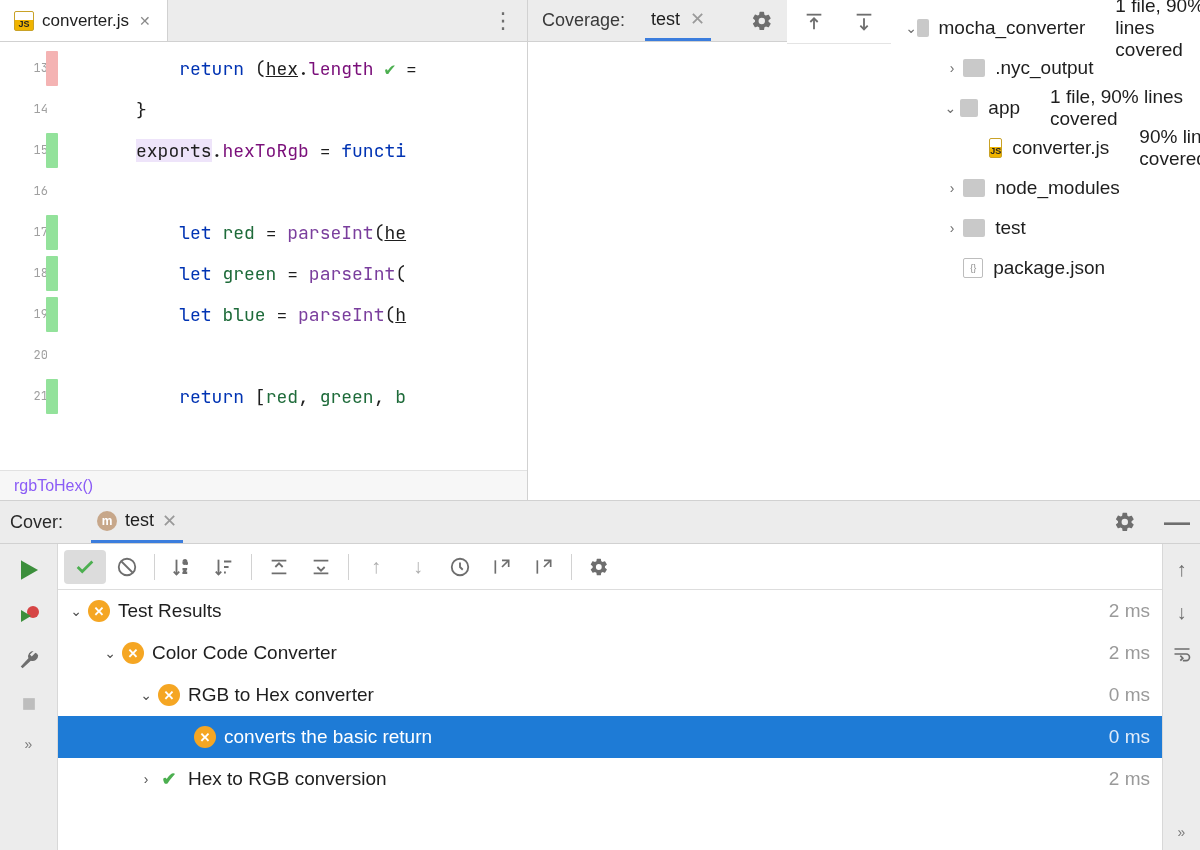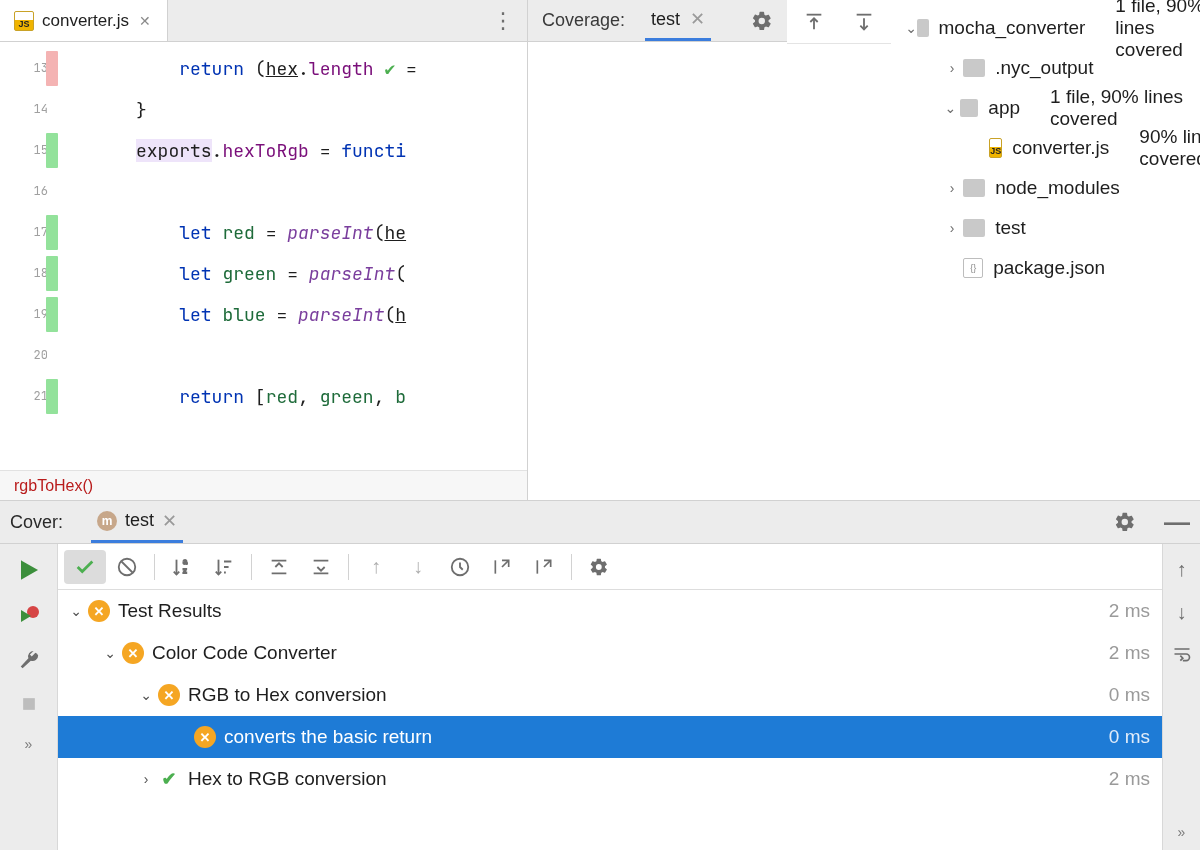--- a/index.html
+++ b/index.html
@@ -29,27 +29,27 @@
   
   .editor-body{flex:1;display:flex;overflow:hidden;font-family:"JetBrains Mono","Menlo","Consolas",monospace;font-size:18px;white-space:pre;position:relative}
   .gutter{width:58px;background:#fff;border-right:0;text-align:right;padding-top:6px}
   .gutter .ln{height:41px;color:#a0a0a0;padding-right:10px;position:relative;line-height:41px;font-size:12px}
   .gutter .cov{position:absolute;left:46px;top:3px;width:12px;bottom:3px;border-radius:1px}
   .cov-g{background:#93e29b}
   .cov-r{background:#f4b3b3}
   .code{flex:1;padding-top:6px;padding-left:78px;color:#1e1e1e;overflow:hidden}
   .code .l{height:41px;line-height:41px}
   .kw{color:#0033b3}
-  .fn{color:#7a3e9d;font-style:italic}
+  .fn{color:#7a3e9d;}
   .id{color:#1e6b3a}
   .prop{color:#7a0f7a}
   .hex{color:#1e1e1e;text-decoration:underline}
   .purpleblk{background:#eee4fa}
   .check{color:#4caf50}
-  .breadcrumb{height:30px;border-top:1px solid #e2e2e2;background:#f7f7f7;display:flex;align-items:center;padding:0 14px;color:#b91c1c;font-size:16px}
+  .breadcrumb{height:30px;border-top:1px solid #e2e2e2;background:#f7f7f7;display:flex;align-items:center;padding:0 14px;color:#8b5cf6;font-size:16px}
 
   
   .covhead{height:42px;background:#ececec;border-bottom:1px solid #d1d1d1;display:flex;align-items:center;gap:20px;padding:0 14px;font-size:18px}
   .covhead .lbl{color:#3a3a3a}
   .covtab{display:flex;align-items:center;gap:10px;height:100%;border-bottom:3px solid #3b7ddd;padding:0 6px}
   .covtab .close{color:#9a9a9a}
   .covhead .spacer{flex:1}
   .gear{width:22px;height:22px;color:#6e6e6e}
   .cov-toolbar{height:44px;border-bottom:1px solid #e4e4e4;display:flex;align-items:center;gap:28px;padding:0 16px;color:#6e6e6e;font-size:22px}
   .cov-tree{flex:1;padding:8px 14px;font-size:19px;overflow:auto}
@@ -318,21 +318,21 @@
           </div>
           <div class="trow ti1">
             <span class="chev">⌄</span>
             <span class="ticon fail">✕</span>
             <span>Color Code Converter</span>
             <span class="time">2 ms</span>
           </div>
           <div class="trow ti2">
             <span class="chev">⌄</span>
             <span class="ticon fail">✕</span>
-            <span>RGB to Hex conversion</span>
+            <span>RGB to Hex converter</span>
             <span class="time">0 ms</span>
           </div>
           <div class="trow ti3 sel">
             <span class="chev"></span>
             <span class="ticon fail">✕</span>
             <span>converts the basic return</span>
             <span class="time">0 ms</span>
           </div>
           <div class="trow ti2">
             <span class="chev">›</span>

